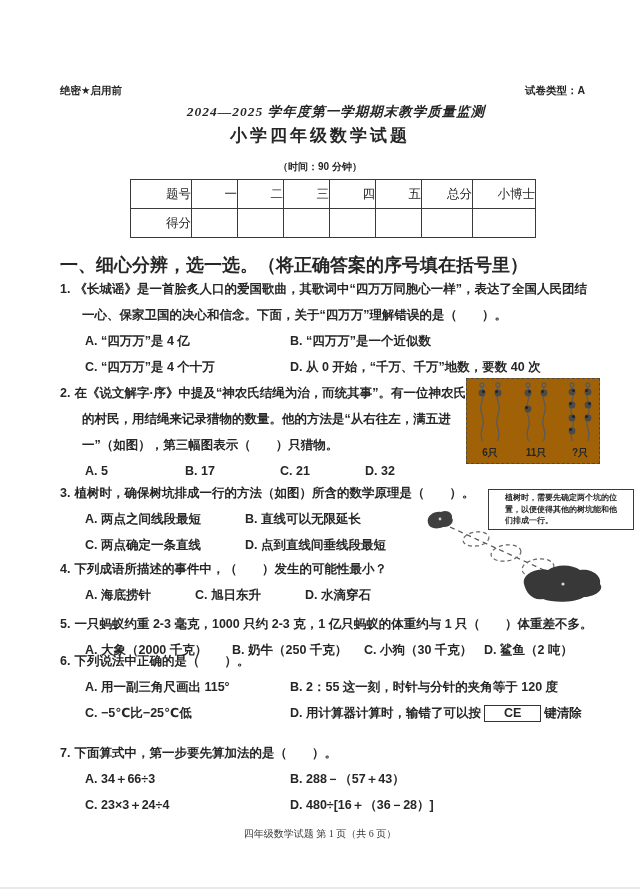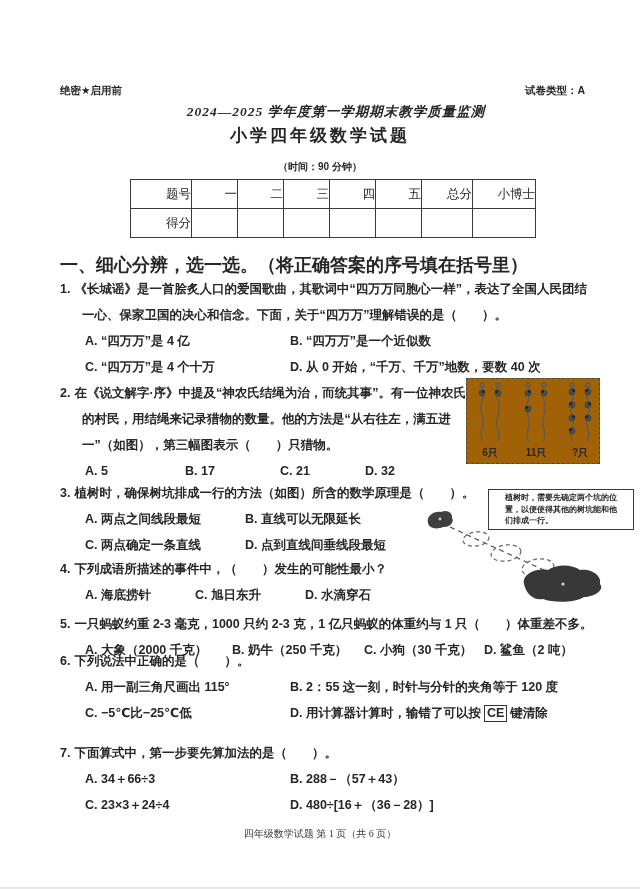--- a/index.html
+++ b/index.html
@@ -42,21 +42,21 @@
   .q3 .opts{grid-template-columns:160px auto;width:380px;}
   .q4{top:556px;}
   .q4 .opts{grid-template-columns:110px 110px 130px auto;}
   .q5{top:611px;width:540px;}
   .q5 .opts{grid-template-columns:147px 132px 120px auto;}
   .q6{top:648px;}
   .q6 .opts{grid-template-columns:205px auto;}
   .q7{top:740px;}
   .q7 .opts{grid-template-columns:205px auto;}
 
-  .key-box{display:inline-block;border:1.3px solid #333;padding:0 2px;line-height:15px;
+  .key-box{display:inline-block;border:1.3px solid #333;padding:0 19px;line-height:15px;
     margin:0 3px;font-weight:700;}
 
   
   .fig-ropes{top:378px;left:466px;width:134px;height:86px;border:1.6px dashed #4a4a4a;
     box-sizing:border-box;background:#a16207;}
   .fig-ropes svg{display:block;}
   .fig-pits{top:489px;left:424px;width:182px;height:114px;}
   .bubble{position:absolute;left:64px;top:0;width:112px;border:1.2px solid #3a3a3a;
     padding:2px 16px;font-size:8px;line-height:1.45;font-weight:600;background:#fff;}
   .fig-pits svg{position:absolute;left:0;top:0;}

